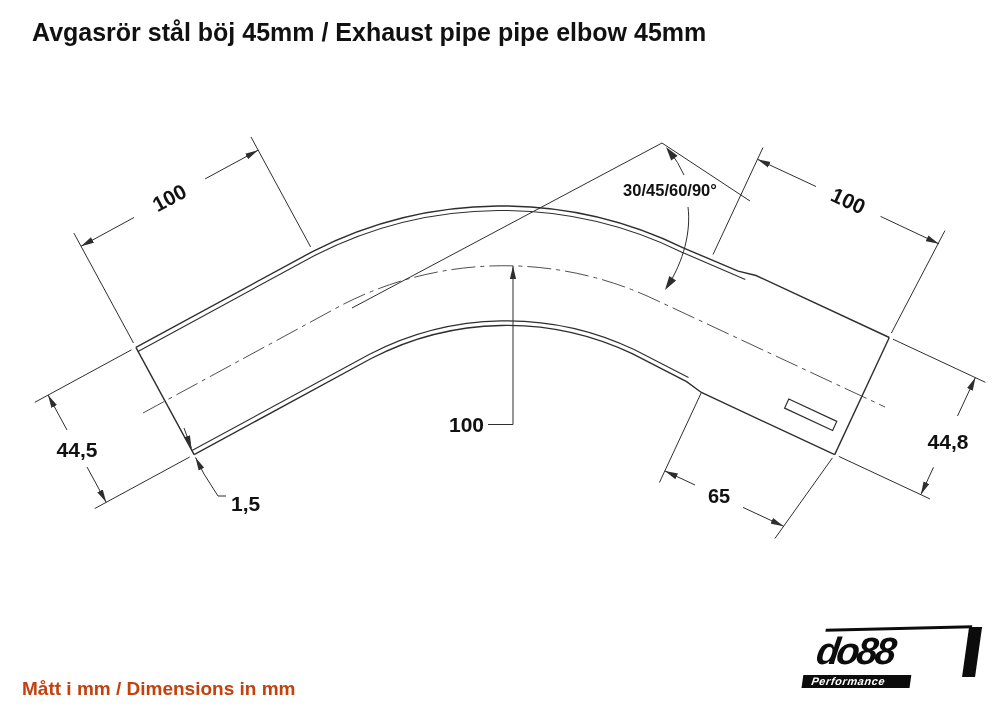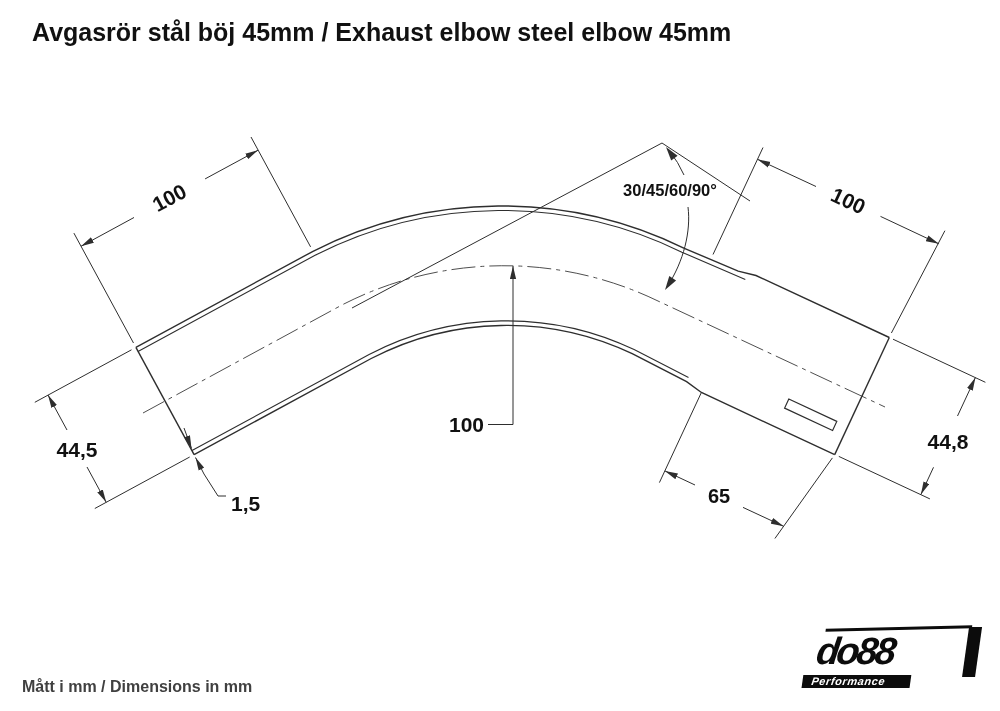--- a/index.html
+++ b/index.html
@@ -1,42 +1,42 @@
 <!DOCTYPE html>
 <html><head>
 <meta charset="utf-8">
 <style>
   html,body{margin:0;padding:0;}
   body{width:1000px;height:711px;position:relative;background:#ffffff;overflow:hidden;
        font-family:"Liberation Sans",sans-serif;}
   .page{position:absolute;inset:0;background:#ffffff;}
   .title{position:absolute;left:32px;top:18px;font-size:25px;font-weight:bold;color:#111;
          white-space:nowrap;letter-spacing:0px;}
-  .footer{position:absolute;left:22px;top:678px;font-size:16px;font-weight:bold;color:#404040;
+  .footer{position:absolute;left:22px;top:678px;font-size:19px;font-weight:bold;color:#c2410c;
           white-space:nowrap;}
   svg text{font-family:"Liberation Sans",sans-serif;font-weight:bold;fill:#111;}
   .drawing-svg{position:absolute;left:0;top:0;}
   
   .logo{position:absolute;left:806px;top:622px;width:172px;height:68px;
         transform:skewX(-8deg);}
   .logo-top-line{position:absolute;left:16px;top:5px;width:146px;height:3px;background:#0c0c0c;
         transform:rotate(-1.3deg);}
   .logo-right-bar{position:absolute;right:0px;top:5px;width:13px;height:50px;background:#0c0c0c;}
   .logo-word{position:absolute;left:10px;top:9px;font-size:38px;line-height:40px;font-weight:bold;
         font-style:italic;letter-spacing:-3px;color:#0c0c0c;}
   .logo-perf{position:absolute;left:0px;top:53px;width:108px;height:13px;background:#0c0c0c;
         color:#fff;font-size:11px;font-weight:bold;font-style:italic;line-height:13px;
         padding-left:9px;letter-spacing:0.6px;box-sizing:border-box;white-space:nowrap;}
 </style>
 </head>
 <body>
 
 <div class="page">
 
-  <div class="title">Avgasrör stål böj 45mm / Exhaust elbow steel elbow 45mm</div>
+  <div class="title">Avgasrör stål böj 45mm / Exhaust pipe pipe elbow 45mm</div>
 
   <svg class="drawing-svg" width="1000" height="711" viewBox="0 0 1000 711">
     <defs>
       <marker id="arr" viewBox="0 0 13 7" refX="13" refY="3.5" markerWidth="13" markerHeight="7" markerUnits="userSpaceOnUse" orient="auto-start-reverse">
         <path d="M13 3.5 L0 0.4 L0 6.6 Z" fill="#2e2e2e"></path>
       </marker>
     </defs>
 
     <g stroke="#2e2e2e" fill="none">
 

